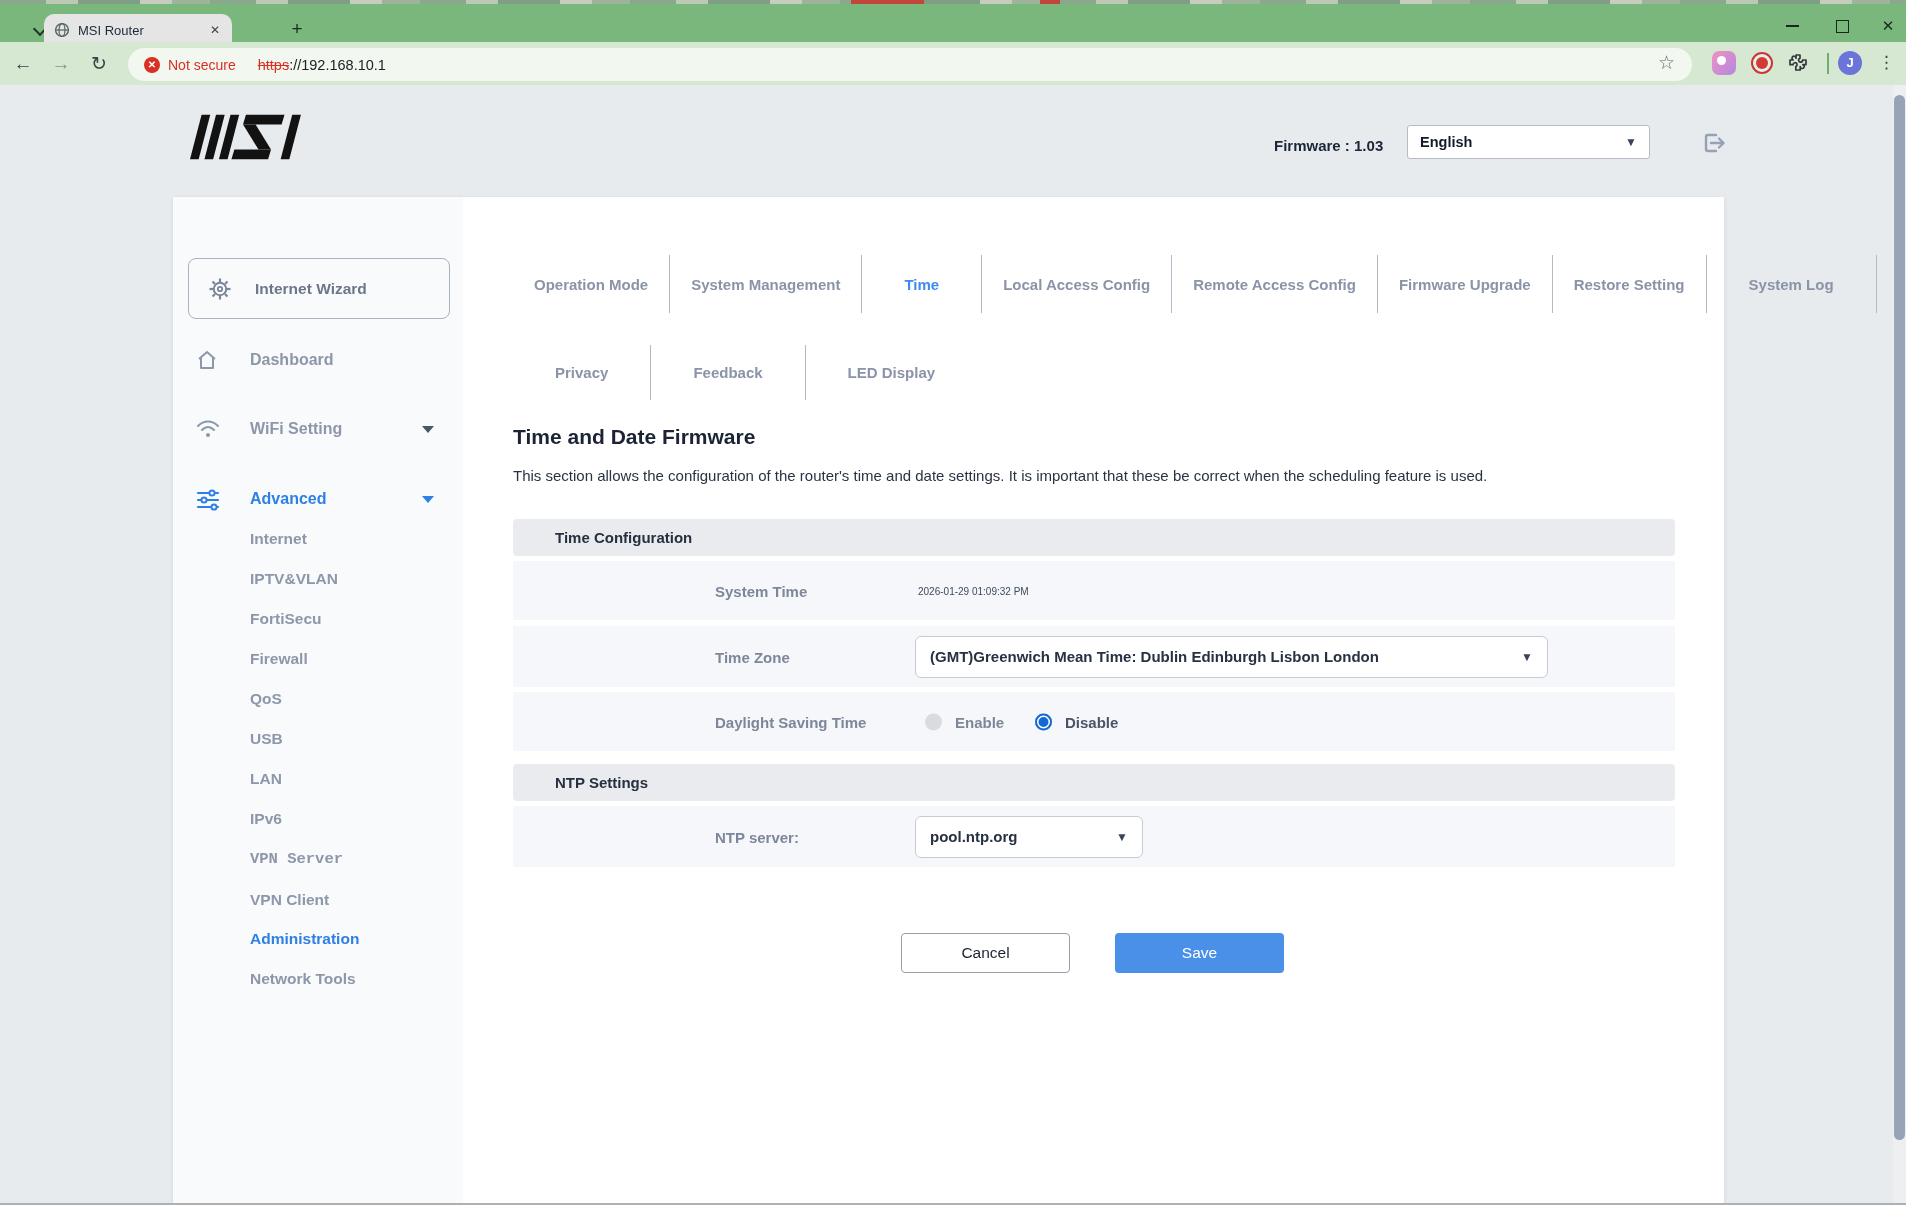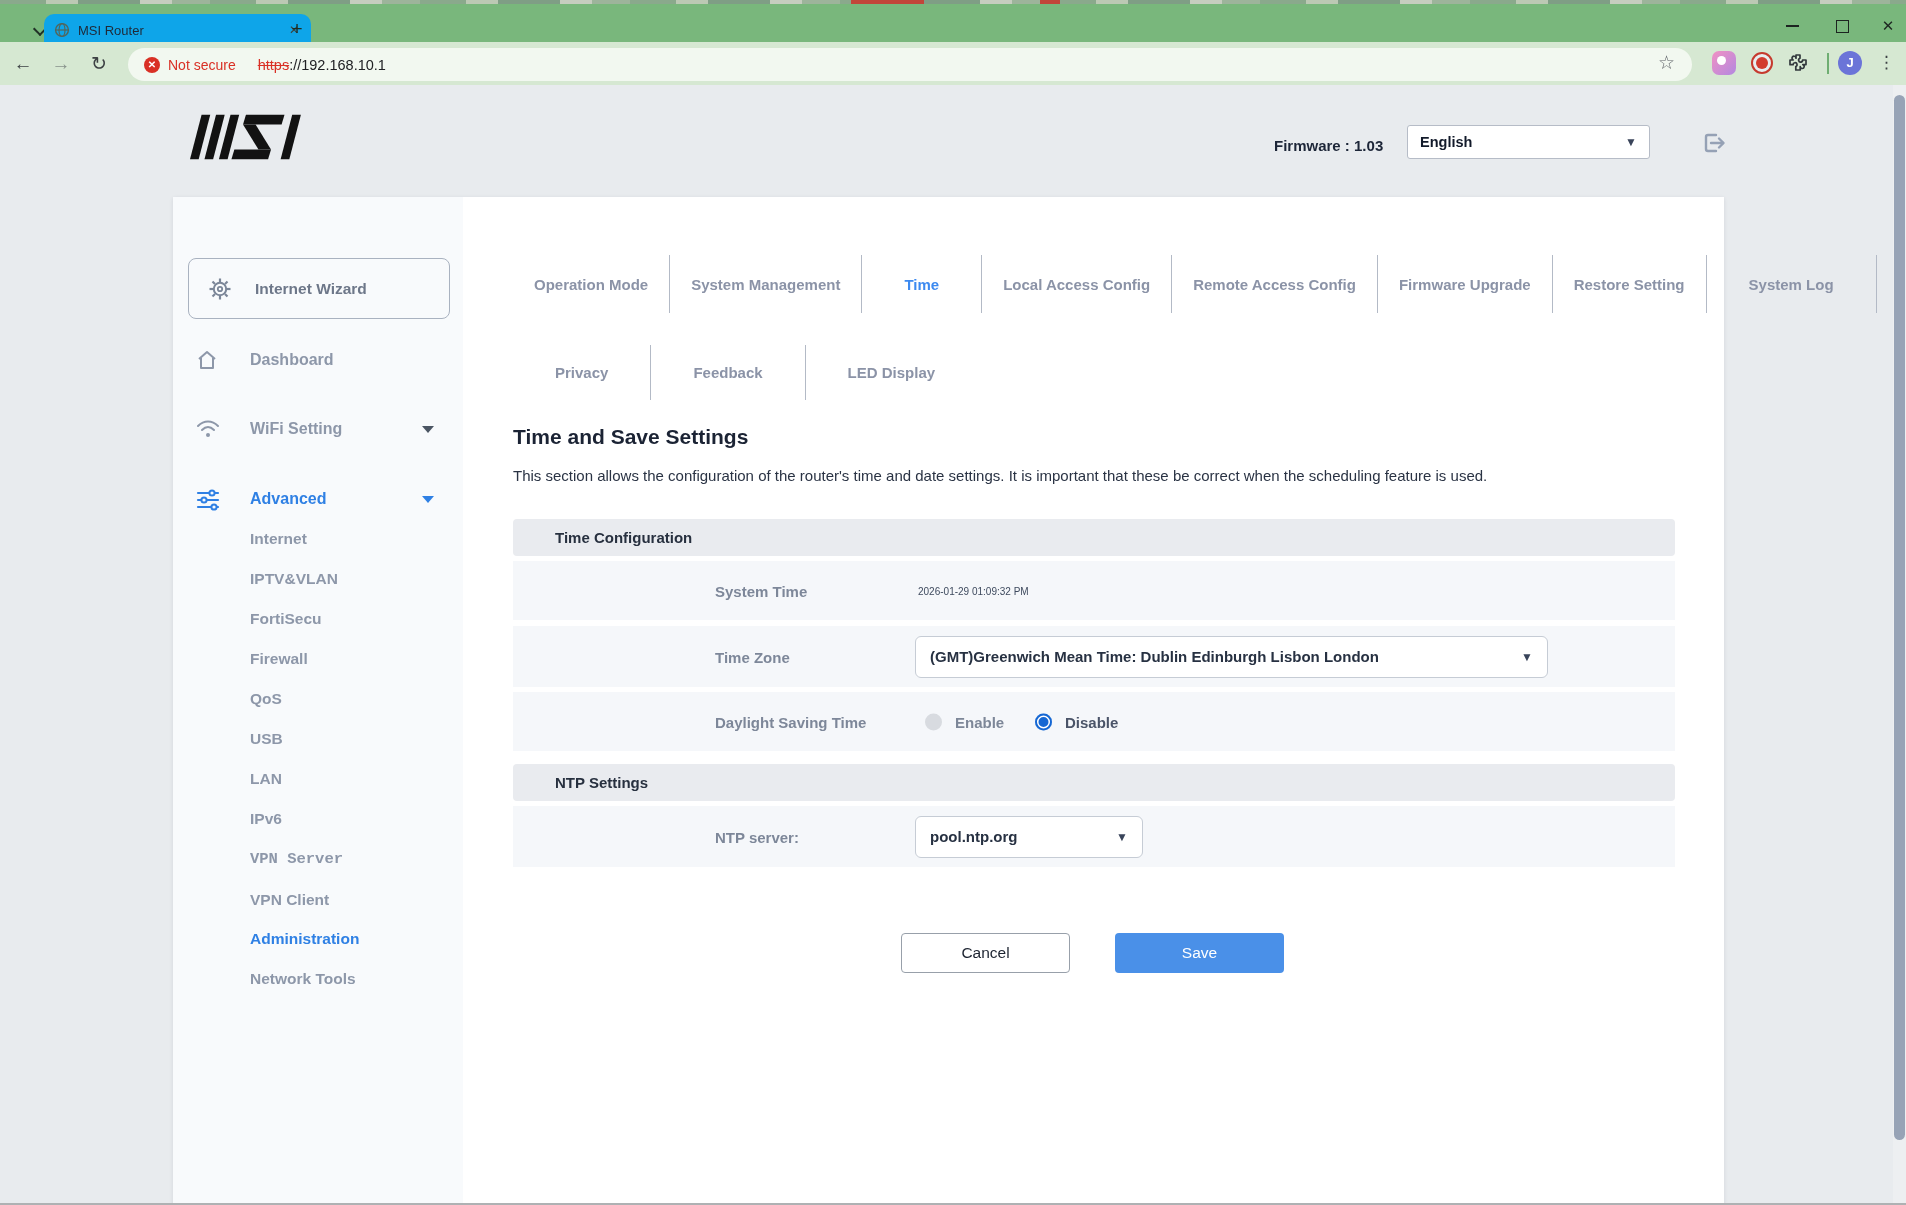--- a/index.html
+++ b/index.html
@@ -3,21 +3,21 @@
 <meta charset="utf-8">
 <style>
   html,body{margin:0;padding:0;background:#e8ebee;font-family:"Liberation Sans",sans-serif;}
   #app{position:relative;width:1906px;height:1205px;overflow:hidden;background:#e8ebee;}
   .abs{position:absolute;}
   
   .deskstrip{left:0;top:0;width:1906px;height:4px;
     background:repeating-linear-gradient(90deg,#8aa98c 0 46px,#bcc9b4 46px 78px,#7f9e85 78px 140px,#c6cdbf 140px 172px,#9db49b 172px 210px);}
   .deskred{top:0;height:4px;background:#c2453a;}
   .tabstrip{left:0;top:4px;width:1906px;height:38px;background:#79b77c;}
-  .tab{left:44px;top:10px;width:267px;height:32px;background:#0ea5e9;border-radius:10px 10px 0 0;display:flex;align-items:center;padding:0 10px;box-sizing:border-box;}
+  .tab{left:44px;top:10px;width:188px;height:32px;background:#e5e5e5;border-radius:10px 10px 0 0;display:flex;align-items:center;padding:0 10px;box-sizing:border-box;}
   .tabtitle{font-size:13px;color:#1f2937;margin-left:8px;flex:1;white-space:nowrap;overflow:hidden;}
   .tabclose{font-size:12px;color:#3b4540;cursor:pointer;padding:0 2px;}
   .newtab{left:286px;top:14px;width:22px;height:22px;color:#1e2b22;font-size:19px;line-height:22px;text-align:center;}
   .chevbtn{left:34px;top:18px;width:12px;height:12px;}
   .chevbtn::before{content:"";position:absolute;left:1px;top:2px;width:8px;height:8px;border-right:2px solid #203127;border-bottom:2px solid #203127;transform:rotate(45deg);}
   .wctl{top:12px;width:32px;height:20px;text-align:center;color:#1c2420;font-size:15px;line-height:20px;}
   .maxbox{display:inline-block;width:11px;height:11px;border:1.6px solid #1c2420;margin-top:4px;}
   .minline{display:inline-block;width:13px;height:0;border-top:2px solid #1c2420;margin-bottom:4px;}
   .toolbar{left:0;top:42px;width:1906px;height:43px;background:#d6e8d2;}
   .navglyph{top:50px;width:30px;height:28px;text-align:center;font-size:19px;line-height:28px;color:#3c4a41;}
@@ -242,21 +242,21 @@
       <div class="tabcell">Firmware Upgrade</div>
       <div class="tabcell">Restore Setting</div>
       <div class="tabcell timepad">System Log</div>
     </div>
     <div class="abs trow" style="left:340px;top:148px;height:55px;">
       <div class="tabcell timepad">Privacy</div>
       <div class="tabcell timepad">Feedback</div>
       <div class="tabcell timepad noborder">LED Display</div>
     </div>
 
-    <div class="abs h1">Time and Save Settings</div>
+    <div class="abs h1">Time and Date Firmware</div>
     <div class="abs desc">This section allows the configuration of the router's time and date settings. It is important that these be correct when the scheduling feature is used.</div>
 
     <div class="abs secbar" style="top:322px;">
       <span class="t">Time Configuration</span>
     </div>
 
     <div class="abs frow" style="top:364px;height:59px;">
       <span class="flabel">System Time</span>
       <span class="fvalue">2026-01-29 01:09:32 PM</span>
     </div>

